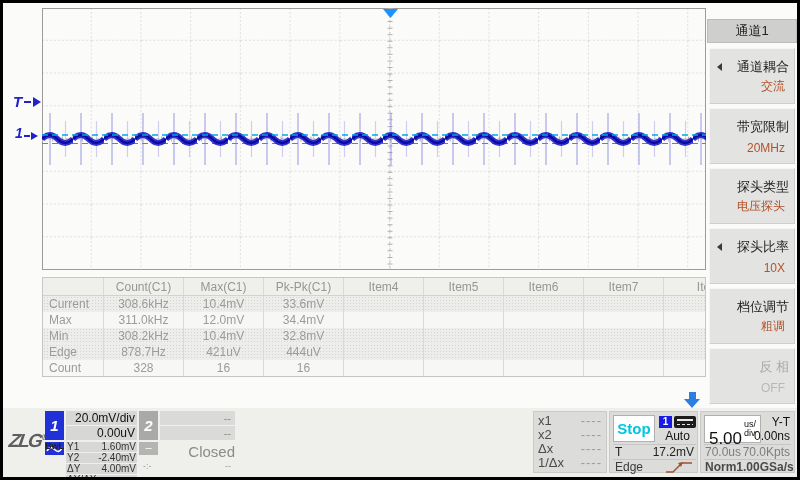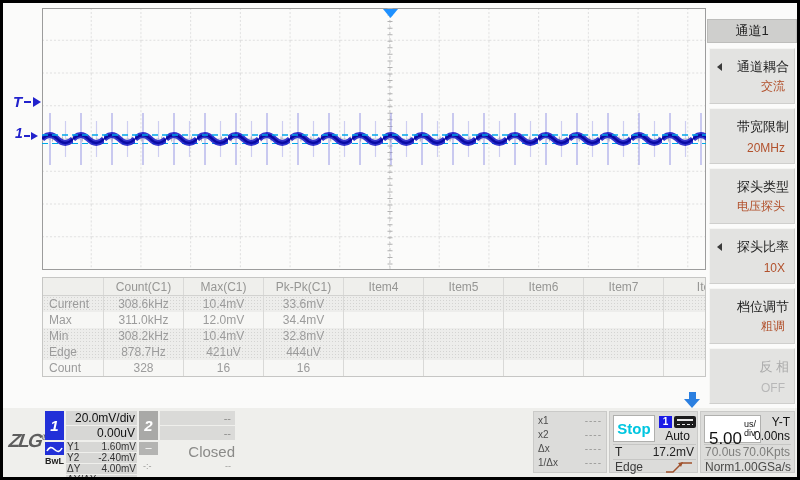--- a/index.html
+++ b/index.html
@@ -72,21 +72,21 @@
   .dash-badge { position:absolute; left:0; top:31px; width:19px; height:13px; background:#b4b4b2;
                 color:#fff; font-size:11px; text-align:center; line-height:11px; }
   .ch2v { position:absolute; left:21px; width:75px; height:14px; background:#dadad8; font-size:11px;
           text-align:right; padding-right:4px; color:#8e8e8c; line-height:14px; }
   .closed { position:absolute; left:21px; top:32px; width:75px; font-size:15px; color:#8a8a88; text-align:right; }
   .ch2foot { position:absolute; left:0; bottom:2px; width:96px; display:flex; justify-content:space-between;
              font-size:9px; color:#9a9a98; padding:0 4px; }
 
   
   .curs { left:530px; width:74px; background:#dcdcda; border:1px solid #cacac8; padding:2px 4px; }
-  .curs .cl { display:flex; justify-content:space-between; height:14px; line-height:14px; font-size:10px; }
+  .curs .cl { display:flex; justify-content:space-between; height:14px; line-height:14px; font-size:13px; }
   .curs .k { color:#4c4c4c; } .curs .v { color:#9a9a98; letter-spacing:1px; }
 
   
   .trg { left:606px; width:89px; background:#dcdcda; border:1px solid #cacac8; }
   .stopbox { position:absolute; left:3px; top:3px; width:42px; height:27px; background:#fff; border:1px solid #b0b0ae;
              color:#00c6e0; font-weight:bold; font-size:15px; text-align:center; line-height:25px; }
   .tsrc { position:absolute; left:49px; top:4px; width:37px; height:12px; display:flex; gap:2px; }
   .tsb { width:13px; height:12px; background:#1a1ae6; color:#fff; font-size:10px; font-weight:bold; text-align:center; line-height:12px; }
   .dcicon { width:22px; height:12px; background:#1c1c1c; border-radius:2px; position:relative; }
   .dcicon i { position:absolute; left:3px; right:3px; height:1.5px; background:#e8e8e8; }
@@ -98,21 +98,21 @@
 
   
   .tb { left:697px; width:95px; background:#dcdcda; border:1px solid #cacac8; }
   .tbox { position:absolute; left:3px; top:3px; width:57px; height:28px; background:#fff; border:1px solid #b0b0ae;
           display:flex; align-items:center; justify-content:center; gap:2px; }
   .tbox .num { font-size:17px; color:#111;margin-top:20px; }
   .tbox .unit { font-size:9px; line-height:9px; color:#111; }
   .yt { position:absolute; right:4px; top:3px; font-size:12px; color:#111; text-align:right; }
   .tbrow { position:absolute; left:3px; width:87px; height:15px; font-size:12px;
            display:flex; justify-content:space-between; border-top:1px solid #c6c6c4; padding:0 1px; line-height:15px; }
-  .tb1 { top:32px; color:#7d7d7b; } .tb2 { top:47px; color:#4a4a48; }
+  .tb1 { top:32px; color:#7d7d7b; } .tb2 { top:47px; color:#4a4a48;font-weight:bold; }
 </style>
 </head>
 <body>
 
 <div class="screen">
  <div class="inner">
 
   <div class="t-marker">
     <span>T</span>
     <span class="stem"></span>
@@ -259,21 +259,21 @@
 
     <div class="blk ch1">
       <div class="badge b1">1</div>
       <div class="vdiv">20.0mV/div</div>
       <div class="vdiv voff">0.00uV</div>
       <div class="sine-badge">
         <svg width="19" height="13" viewBox="0 0 19 13">
               <path d="M2 8 Q5 2 9.5 6.5 T17 5" fill="none" stroke="#fff" stroke-width="1.6"></path>
             </svg>
       </div>
-      <div class="tag" style="top:45px;">BwL</div>
+      <div class="tag" style="top:30px;">BwL</div>
       <div class="tag" style="top:64px;">10:1</div>
       <div class="cursrows">
         <div class="crow">
               <span>Y1</span>
               <span>1.60mV</span>
             </div>
         <div class="crow">
               <span>Y2</span>
               <span>-2.40mV</span>
             </div>

